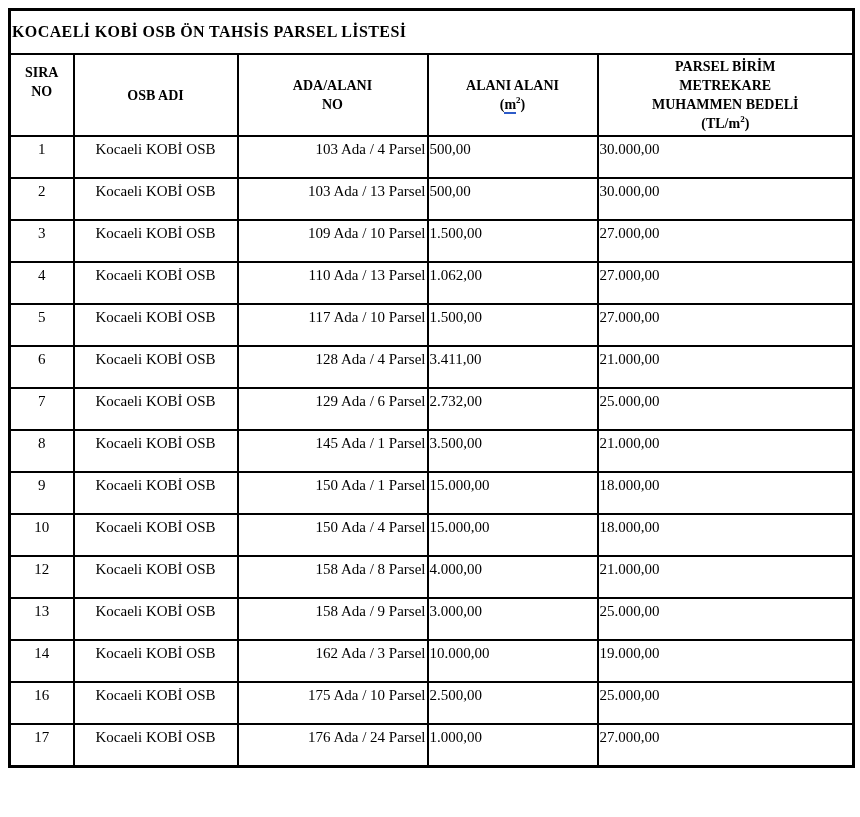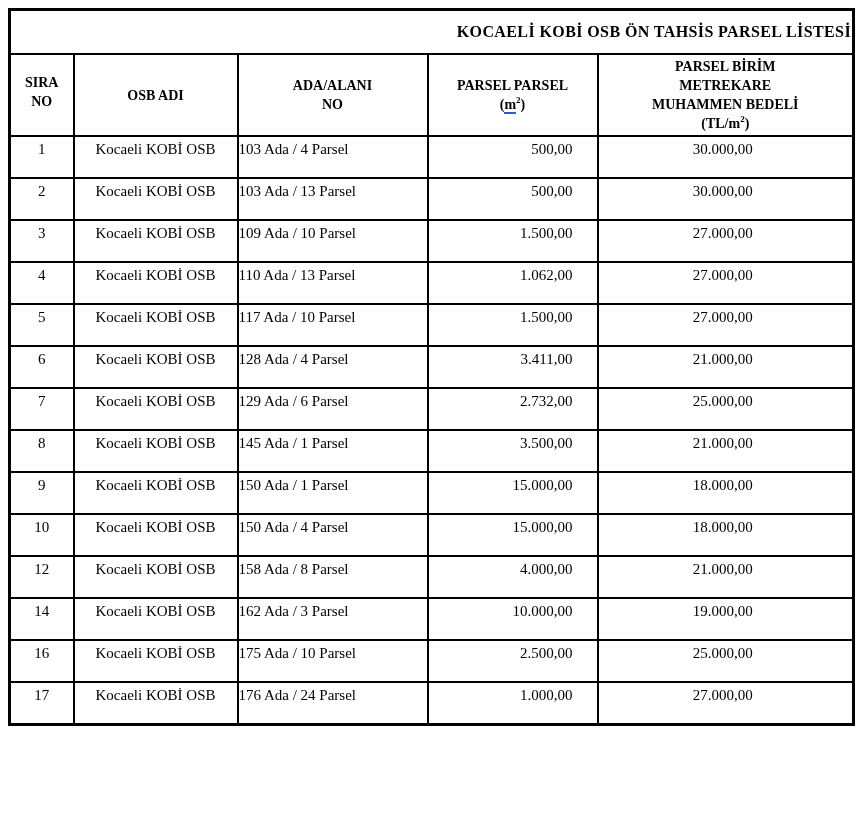--- a/index.html
+++ b/index.html
@@ -18,47 +18,47 @@
     margin: 8px 0 0 8px;
     border: 3px solid #000;
   }
   .doc-table th, .doc-table td {
     border: 2px solid #000;
     background: #fff;
     overflow: hidden;
   }
   .title-cell {
     height: 40px;
-    text-align: right;
+    text-align: left;
     vertical-align: middle;
     font-size: 16px;
     font-weight: bold;
     letter-spacing: 0.4px;
   }
   tr.hdr-row { height: 80px; }
   .hdr {
     font-size: 14px;
     font-weight: bold;
     line-height: 19px;
     text-align: center;
     vertical-align: middle;
     padding: 2px 3px;
   }
-  .hdr-top { vertical-align: top; padding-top: 18px; }
+  .hdr-top { vertical-align: top; padding-top: 8px; }
   tbody td {
     height: 37px;
     vertical-align: top;
     font-size: 15px;
     line-height: 20px;
     padding-top: 2px;
   }
   .c-center { text-align: center; }
-  .c-left   { text-align: left;  padding-left: 0; }
-  .c-right-area  { text-align: right; padding-right: 24px; }
-  .c-right-price { text-align: center; padding-right: 6px; }
+  .c-left   { text-align: right;  padding-left: 0; }
+  .c-right-area  { padding-right: 10px; }
+  .c-right-price { text-align: left; padding-right: 6px; }
   sup.sq {
     font-size: 9px;
     vertical-align: super;
     line-height: 0;
   }
   .m2-link {
     border-bottom: 2px solid #2d5bc8; 
     padding-bottom: 0px;
   }
 </style>
@@ -83,21 +83,21 @@
         <div>NO</div>
       </th>
       <th class="hdr">
         <span>OSB ADI</span>
       </th>
       <th class="hdr">
         <div>ADA/ALANI</div>
         <div>NO</div>
       </th>
       <th class="hdr">
-        <div>PARSEL PARSEL</div>
+        <div>ALANI ALANI</div>
         <div><span>(</span><span class="m2-link"><span>m</span></span><sup class="sq">2</sup><span>)</span></div>
       </th>
       <th class="hdr">
         <div>PARSEL BİRİM</div>
         <div>METREKARE</div>
         <div>MUHAMMEN BEDELİ</div>
         <div><span>(TL/m</span><sup class="sq">2</sup><span>)</span></div>
       </th>
     </tr>
   </thead>
@@ -184,20 +184,27 @@
 
 
   <tr>
     <td class="c-center">12</td>
     <td class="c-center">Kocaeli KOBİ OSB</td>
     <td class="c-left">158 Ada / 8 Parsel</td>
     <td class="c-right-area">4.000,00</td>
     <td class="c-right-price">21.000,00</td>
   </tr>
 
+  <tr>
+    <td class="c-center">13</td>
+    <td class="c-center">Kocaeli KOBİ OSB</td>
+    <td class="c-left">158 Ada / 9 Parsel</td>
+    <td class="c-right-area">3.000,00</td>
+    <td class="c-right-price">25.000,00</td>
+  </tr>
 
   <tr>
     <td class="c-center">14</td>
     <td class="c-center">Kocaeli KOBİ OSB</td>
     <td class="c-left">162 Ada / 3 Parsel</td>
     <td class="c-right-area">10.000,00</td>
     <td class="c-right-price">19.000,00</td>
   </tr>
 
 

